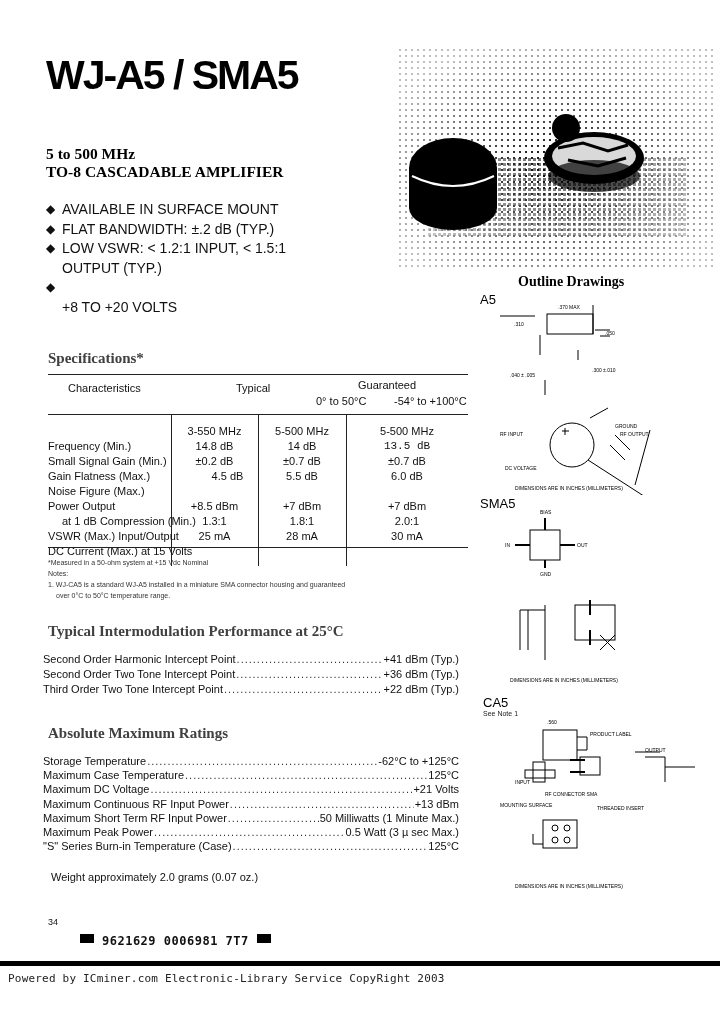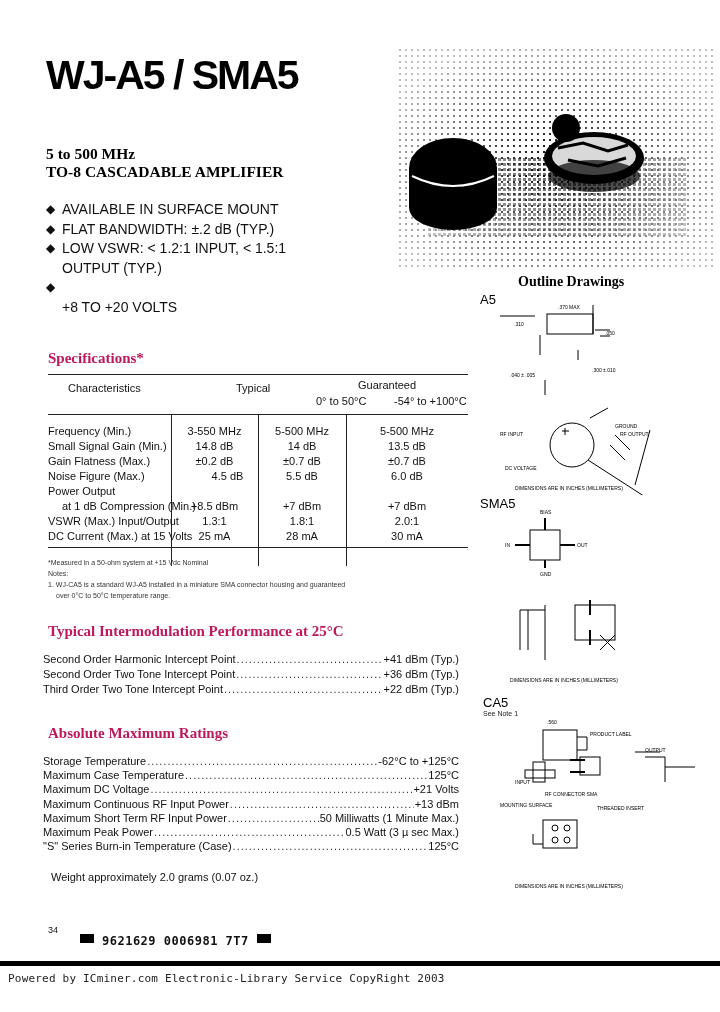--- a/index.html
+++ b/index.html
@@ -7,42 +7,42 @@
   body { position: relative; font-family: "Liberation Sans", sans-serif; color: #111; }
 
   .title { position: absolute; left: 46px; top: 52px; font-family: "Liberation Sans", sans-serif; font-weight: bold; font-size: 41px; letter-spacing: -2px; color: #000; }
   .subtitle { position: absolute; left: 46px; top: 145px; font-family: "Liberation Serif", serif; font-weight: bold; font-size: 15.5px; line-height: 18px; color: #000; }
   .features { position: absolute; left: 46px; top: 200px; font-size: 14px; line-height: 19.5px; color: #111; list-style: none; }
   .features li { position: relative; padding-left: 16px; }
   .features li .bullet { position: absolute; left: 0; top: 0; font-size: 12px; }
 
   .photo { position: absolute; left: 398px; top: 48px; width: 316px; height: 220px; }
 
-  .section-h { position: absolute; left: 48px; font-family: "Liberation Serif", serif; font-weight: bold; font-size: 15px; color: #be185d; }
+  .section-h { position: absolute; left: 48px; font-family: "Liberation Serif", serif; font-weight: bold; font-size: 15px; color: #404040; }
 
   
   .spec { position: absolute; left: 48px; top: 374px; width: 420px; font-size: 11px; color: #111; }
   .spec .rule { position: absolute; height: 1px; background: #222; }
   .spec .hdr { position: absolute; font-size: 11px; }
-  .spec .rowlabel { position: absolute; left: 0; font-size: 11px; white-space: nowrap; }
+  .spec .rowlabel { position: absolute; left: 0; font-size: 11px; white-space: nowrap; margin-top: 15px; }
   .spec .cell { position: absolute; text-align: center; font-size: 11px; }
   .spec .vline { position: absolute; width: 1px; background: #222; }
 
   .footnote { position: absolute; left: 48px; top: 557px; font-size: 7px; line-height: 11px; color: #333; width: 330px; }
 
   .leader-list { position: absolute; left: 43px; width: 416px; font-size: 11px; }
   .leader-row { display: flex; align-items: baseline; white-space: nowrap; }
   .leader-row .lbl { flex: none; }
   .leader-row .dots { flex: 1; overflow: hidden; margin: 0 1px; }
   .leader-row .dots::after { content: "................................................................................................................................................................"; letter-spacing: 1px; color: #333; }
   .leader-row .val { flex: none; }
 
   .weight { position: absolute; left: 51px; top: 871px; font-size: 11px; }
 
-  .page-num { position: absolute; left: 48px; top: 917px; font-size: 9px; font-family: "Liberation Sans", sans-serif; margin-top: 8px; }
+  .page-num { position: absolute; left: 48px; top: 917px; font-size: 9px; font-family: "Liberation Sans", sans-serif; }
   .barcode { position: absolute; left: 80px; top: 934px; font-family: "DejaVu Sans Mono", monospace; font-size: 12px; font-weight: bold; display: flex; align-items: flex-start; gap: 8px; letter-spacing: 0.5px; }
   .barcode .blk { width: 14px; height: 9px; background: #000; display: inline-block; }
   .footer-bar { position: absolute; left: 0; top: 961px; width: 720px; height: 5px; background: #000; }
   .footer-text { position: absolute; left: 8px; top: 972px; font-family: "DejaVu Sans Mono", monospace; font-size: 11px; color: #222; letter-spacing: 0.2px; }
 
   
   .outline-title { position: absolute; left: 518px; top: 274px; font-family: "Liberation Serif", serif; font-weight: bold; font-size: 14px; color: #000; }
   .pkg-label { position: absolute; font-size: 13px; color: #000; }
   .pkg-note { position: absolute; font-size: 7px; color: #222; }
   .drawing { position: absolute; }
@@ -108,21 +108,21 @@
   <div>
     <div class="rowlabel" style="top:51px;">Frequency (Min.)</div>
     <div class="cell" style="left:123px;width:87px;top:51px;">3-550 MHz</div>
     <div class="cell" style="left:210px;width:88px;top:51px;">5-500 MHz</div>
     <div class="cell" style="left:298px;width:122px;top:51px;">5-500 MHz</div>
   </div>
   <div>
     <div class="rowlabel" style="top:66px;">Small Signal Gain (Min.)</div>
     <div class="cell" style="left:123px;width:87px;top:66px;">14.8 dB</div>
     <div class="cell" style="left:210px;width:88px;top:66px;">14 dB</div>
-    <div class="cell" style="left:298px;width:122px;top:66px;">13.5 dB</div>
+    <div class="cell" style="left:298px;width:122px;top:66px;font-family:Liberation Mono, monospace;">13.5 dB</div>
   </div>
   <div>
     <div class="rowlabel" style="top:81px;">Gain Flatness (Max.)</div>
     <div class="cell" style="left:123px;width:87px;top:81px;">±0.2 dB</div>
     <div class="cell" style="left:210px;width:88px;top:81px;">±0.7 dB</div>
     <div class="cell" style="left:298px;width:122px;top:81px;">±0.7 dB</div>
   </div>
   <div>
     <div class="rowlabel" style="top:96px;">Noise Figure (Max.)</div>
     <div class="cell" style="left:123px;width:87px;top:96px;margin-left:13px;">4.5 dB</div>

